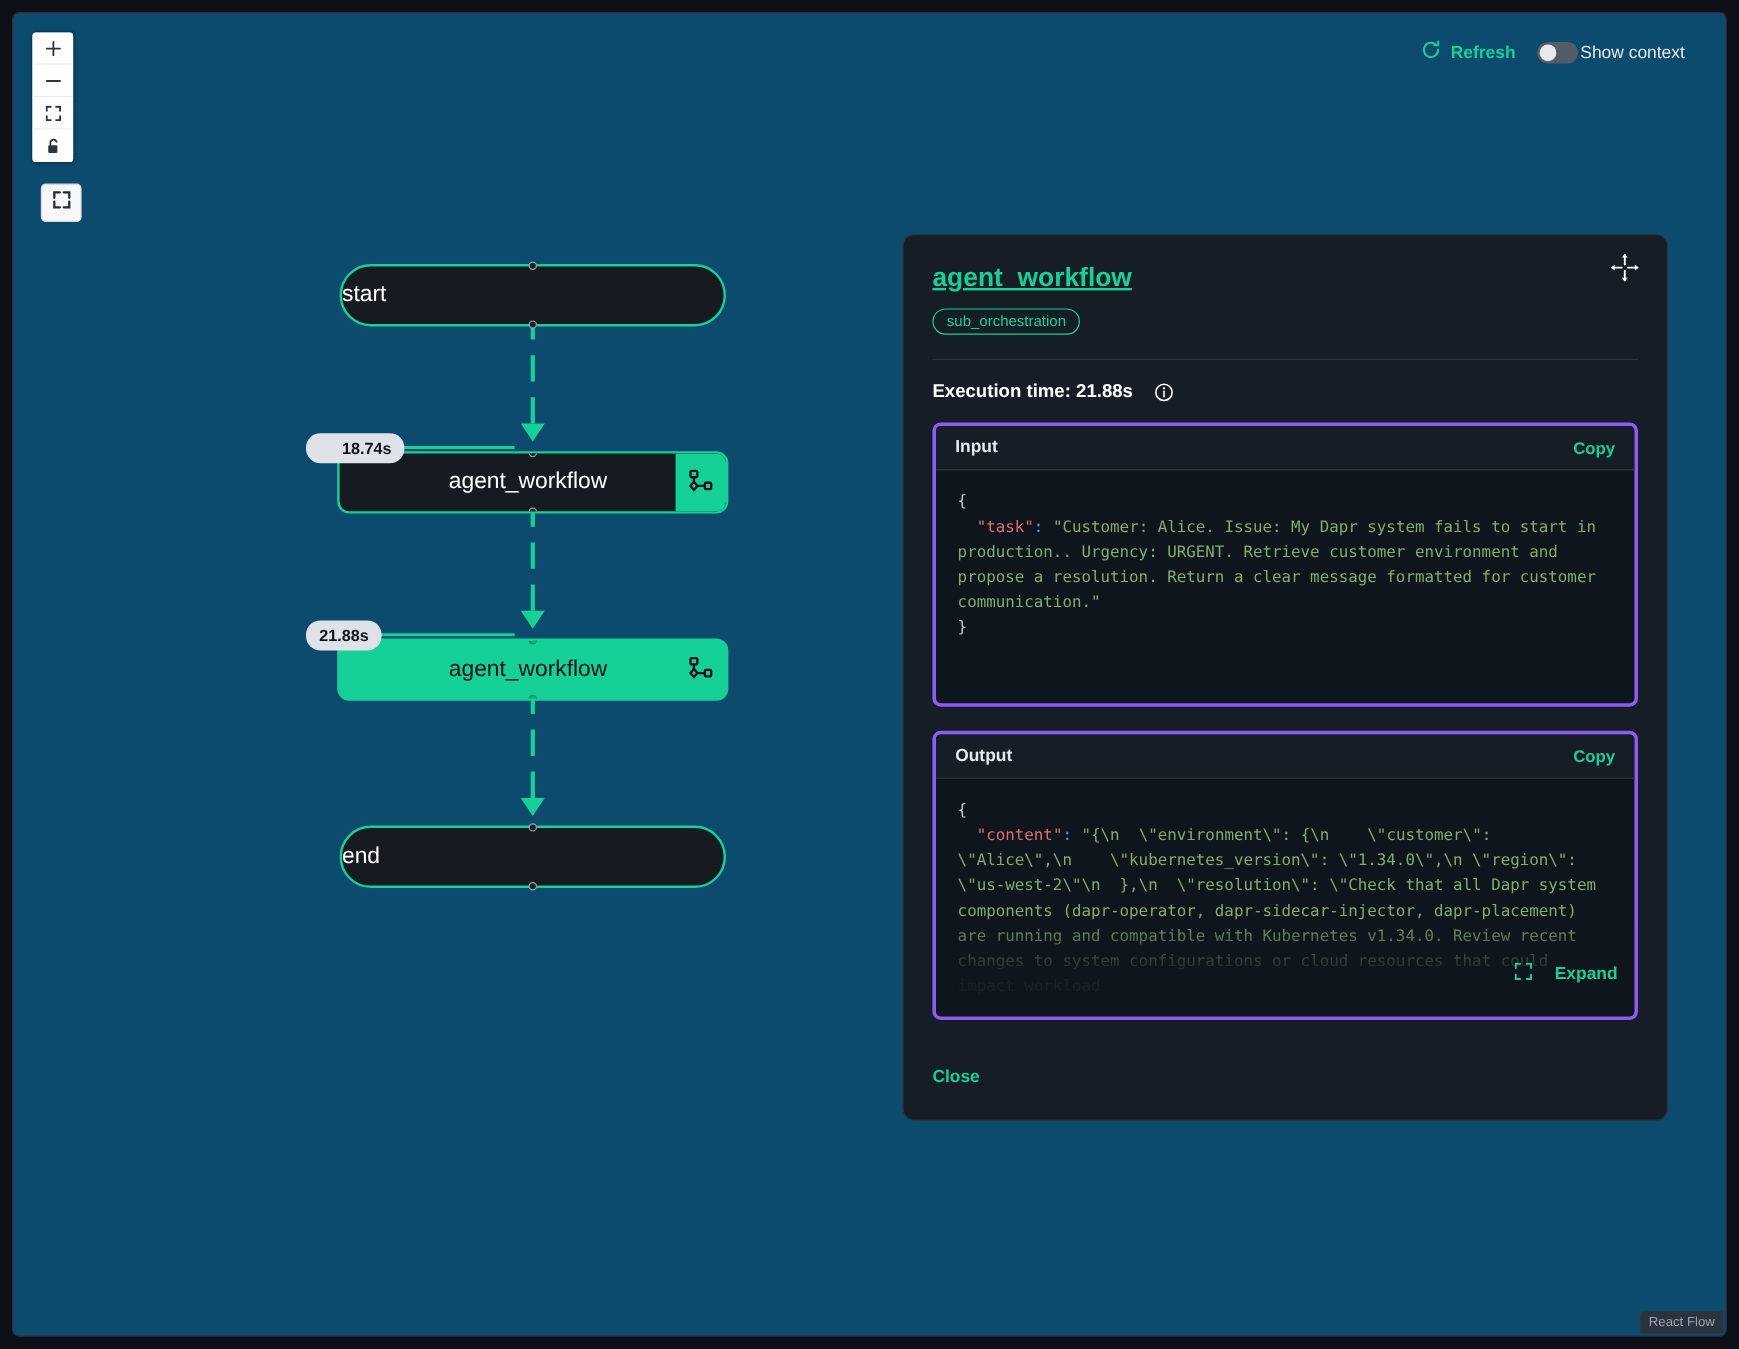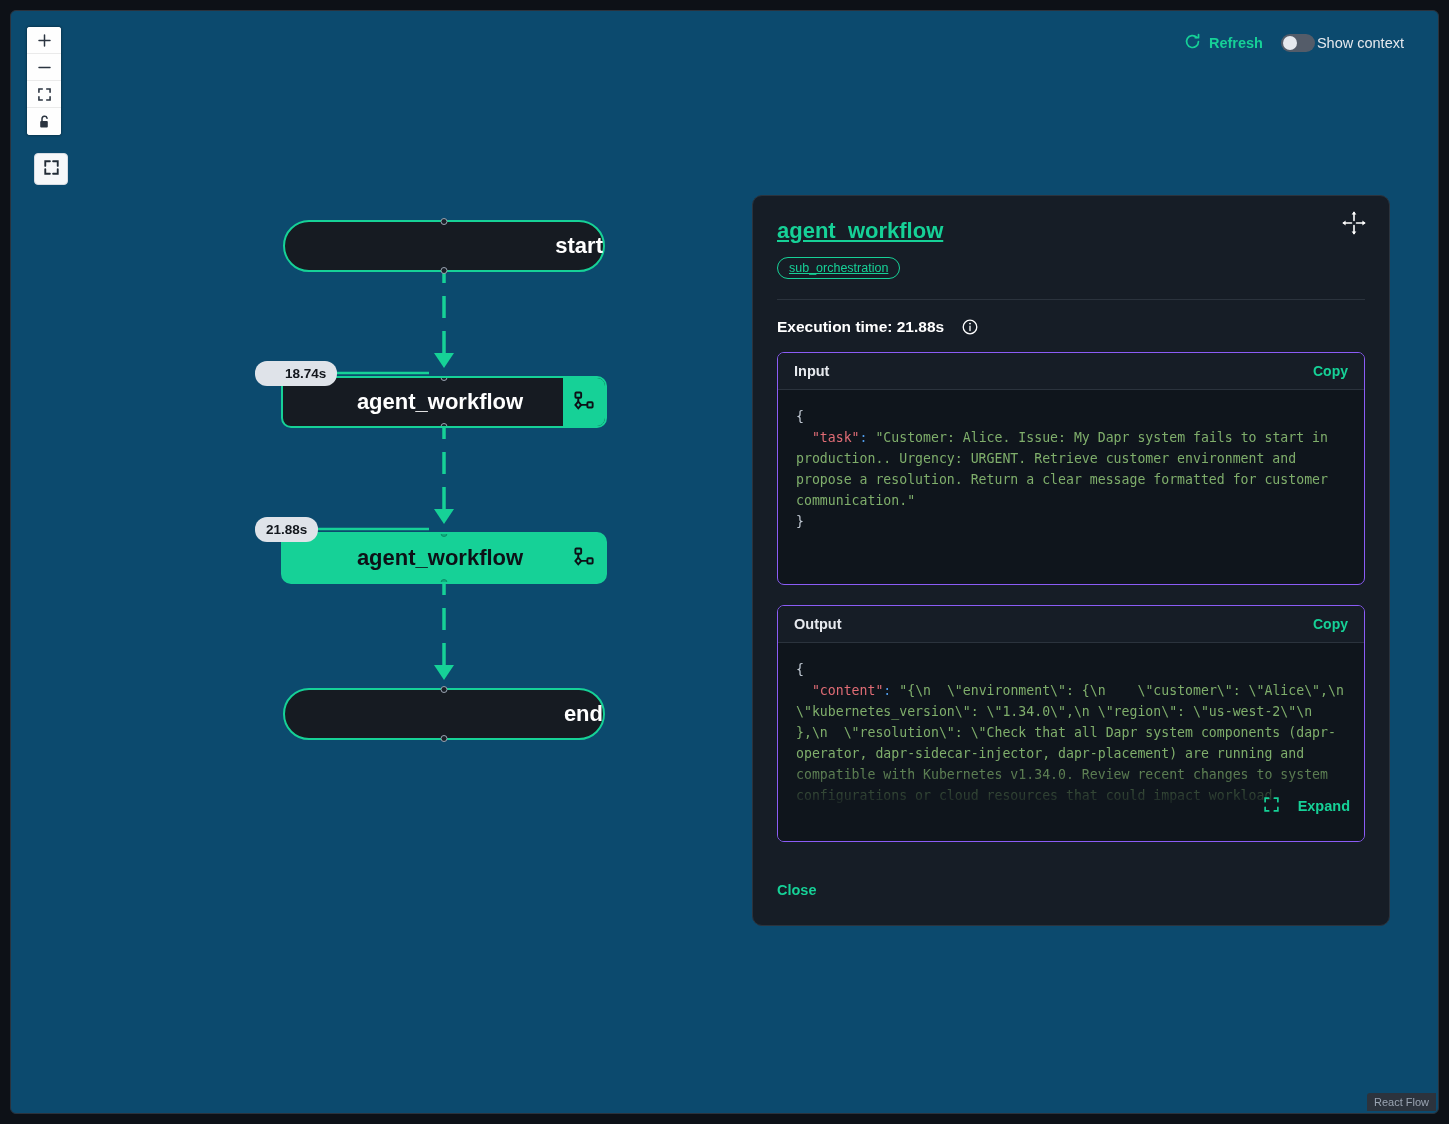--- a/index.html
+++ b/index.html
@@ -120,23 +120,23 @@
     font-size: 14.5px;
   }
 
   
   .graph { position: absolute; left: 0; top: 0; width: 100%; height: 100%; }
 
   .node {
     position: absolute;
     display: flex;
     align-items: center;
-    justify-content: flex-end;
-    font-weight: bold;
-    font-size: 22px;
+    justify-content: flex-start;
+    font-weight: normal;
+    font-size: 19px;
     z-index: 10;
   }
 
   .node-terminal {
     width: 322px;
     height: 52px;
     border: 2px solid #16d197;
     border-radius: 26px;
     background: #161b22;
     color: #ffffff;
@@ -244,40 +244,39 @@
     color: #ffffff;
   }
   .tag {
     display: inline-block;
     margin-top: 13px;
     border: 1px solid #16d197;
     color: #16d197;
     border-radius: 11px;
     font-size: 12.5px;
     padding: 3px 11px;
-    text-decoration: underline;
   }
   .divider {
     height: 1px;
     background: #2b333d;
     margin: 20px 0 0 0;
   }
   .exec-time {
     display: flex;
     align-items: center;
     gap: 18px;
     color: #ffffff;
     font-size: 15.5px;
     font-weight: bold;
     margin: 18px 0 16px 0;
   }
   .info-icon { color: #ffffff; display: flex; }
 
   .io-box {
-    border: 1px solid #8b5cf6;
+    border: 3px solid #8b5cf6;
     border-radius: 7px;
     background: #0f151c;
     overflow: hidden;
     margin-bottom: 20px;
   }
   .io-header {
     display: flex;
     align-items: center;
     justify-content: space-between;
     padding: 10px 16px;

